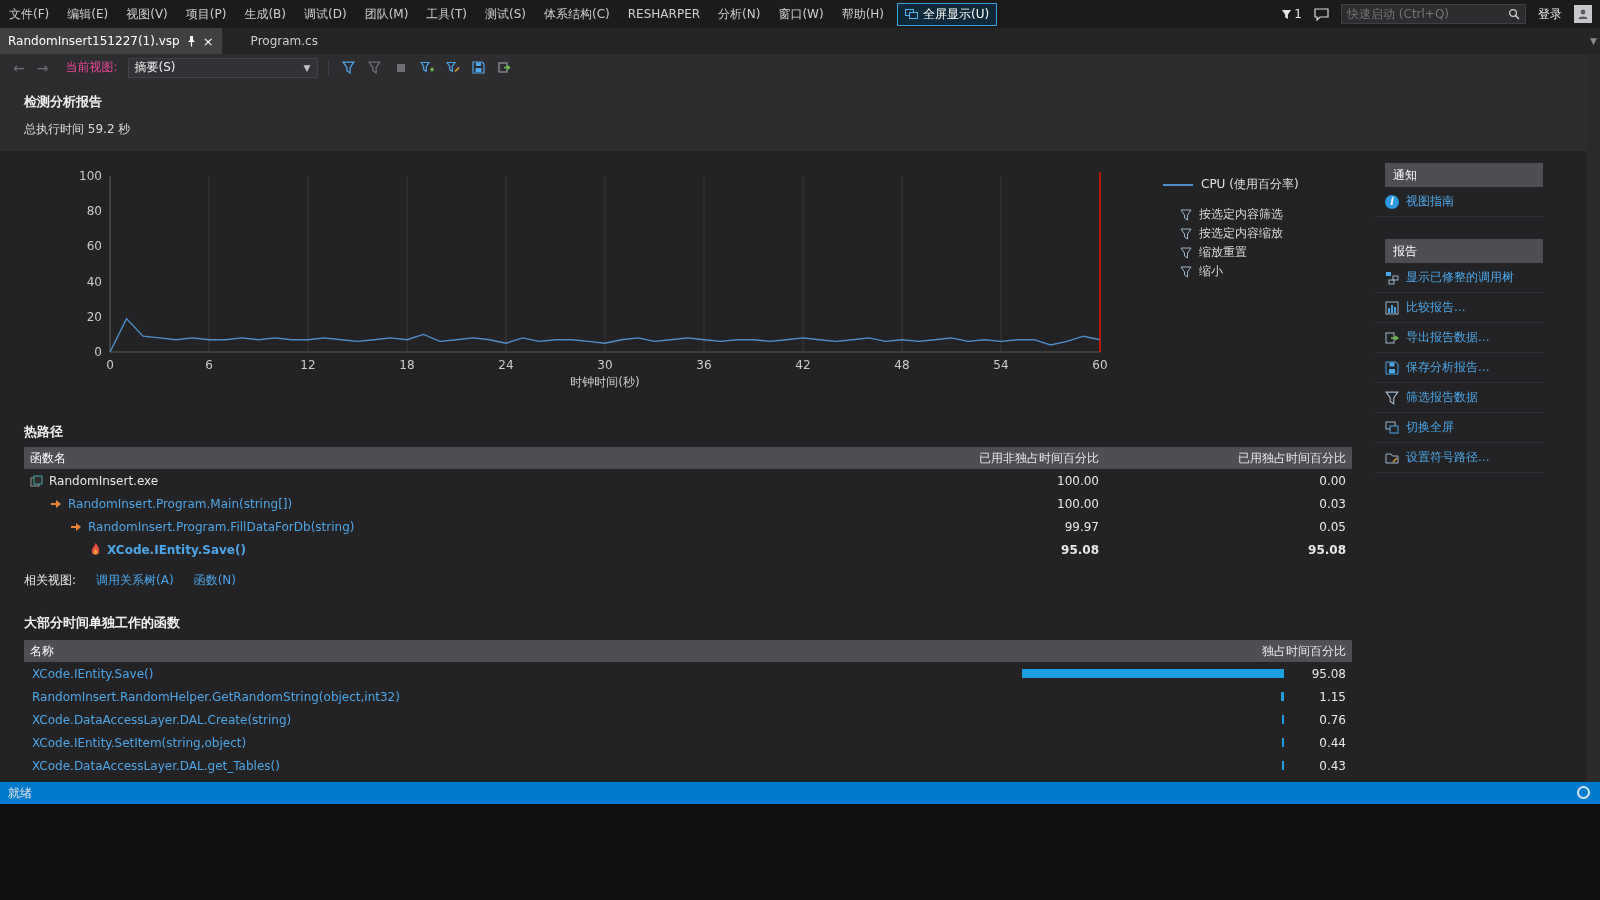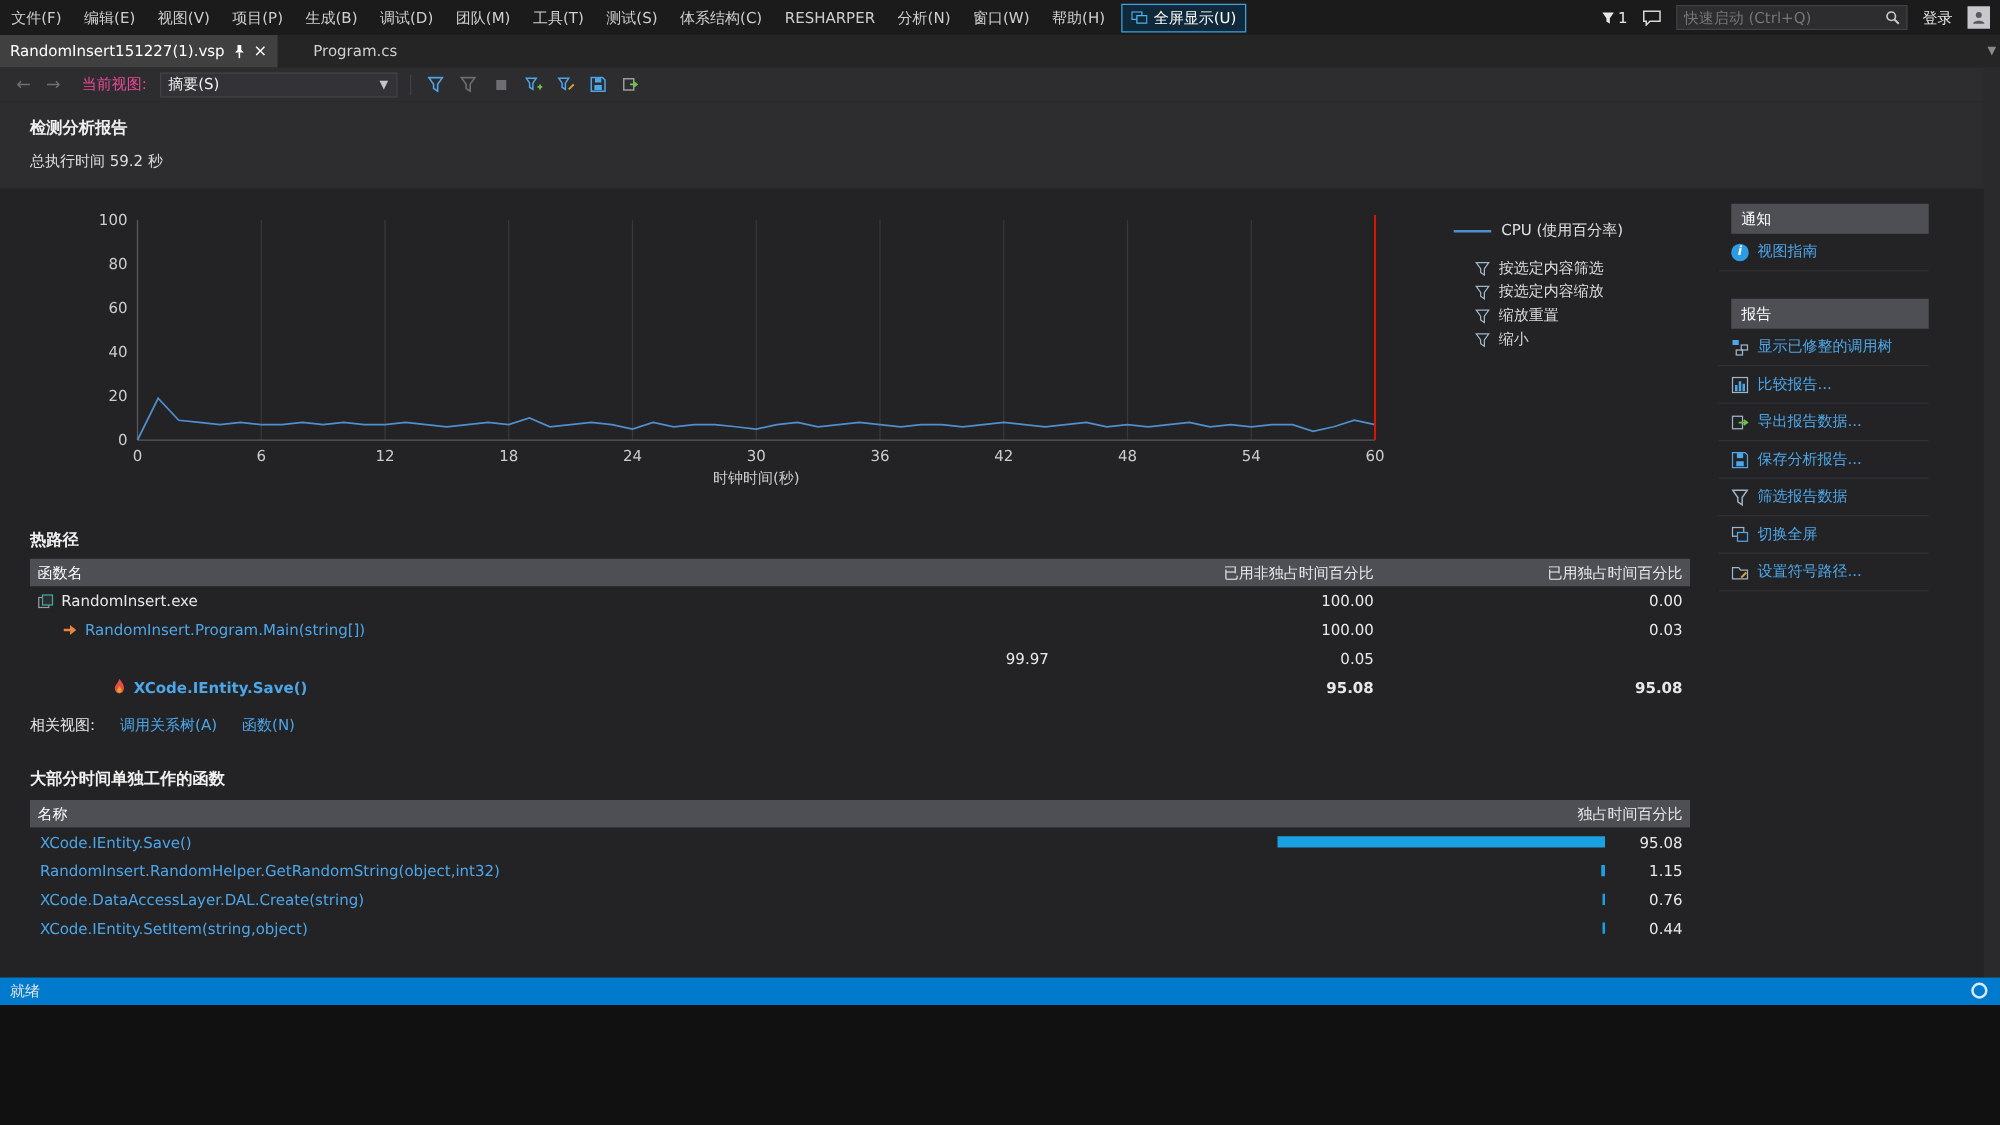--- a/index.html
+++ b/index.html
@@ -397,20 +397,28 @@
             <svg width="12" height="12" viewBox="0 0 12 12">
               <path d="M1 5 H6 V2 L11 6 L6 10 V7 H1 Z" fill="#e8833a"></path>
             </svg>
           </span>
         <span class="link">RandomInsert.Program.Main(string[])</span>
       </div>
       <div class="num">100.00</div>
       <div class="num">0.03</div>
     </div>
     <div class="hp-row">
+      <div class="name-cell indent-2">
+        <span>
+            <svg width="12" height="12" viewBox="0 0 12 12">
+              <path d="M1 5 H6 V2 L11 6 L6 10 V7 H1 Z" fill="#e8833a"></path>
+            </svg>
+          </span>
+        <span class="link">RandomInsert.Program.FillDataForDb(string)</span>
+      </div>
       <div class="num">99.97</div>
       <div class="num">0.05</div>
     </div>
     <div class="hp-row">
       <div class="name-cell indent-3">
         <span>
             <svg width="11" height="13" viewBox="0 0 12 14">
               <path d="M6 0 C8 3 10 4.5 10 8.5 A4 4.2 0 0 1 2 8.5 C2 5.5 5 4 6 0 Z" fill="#e25140"></path>
               <path d="M6 6 C7 8 8 8.5 8 10.2 A2 2 0 0 1 4 10.2 C4 9 5.4 8 6 6 Z" fill="#f0a030"></path>
             </svg>
@@ -454,20 +462,27 @@
         </div>
       <div class="fn-val">0.76</div>
     </div>
     <div class="fn-row">
       <div class="fn-name link">XCode.IEntity.SetItem(string,object)</div>
       <div class="fn-barcell">
           <span class="fn-bar" style="width: 0.44%;"></span>
         </div>
       <div class="fn-val">0.44</div>
     </div>
+    <div class="fn-row">
+      <div class="fn-name link">XCode.DataAccessLayer.DAL.get_Tables()</div>
+      <div class="fn-barcell">
+          <span class="fn-bar" style="width: 0.43%;"></span>
+        </div>
+      <div class="fn-val">0.43</div>
+    </div>
   </div>
 
   <div class="v-scroll"></div>
 
   <div class="statusbar">
     <span>就绪</span>
     <span class="status-circle"></span>
   </div>
 
 </div>

